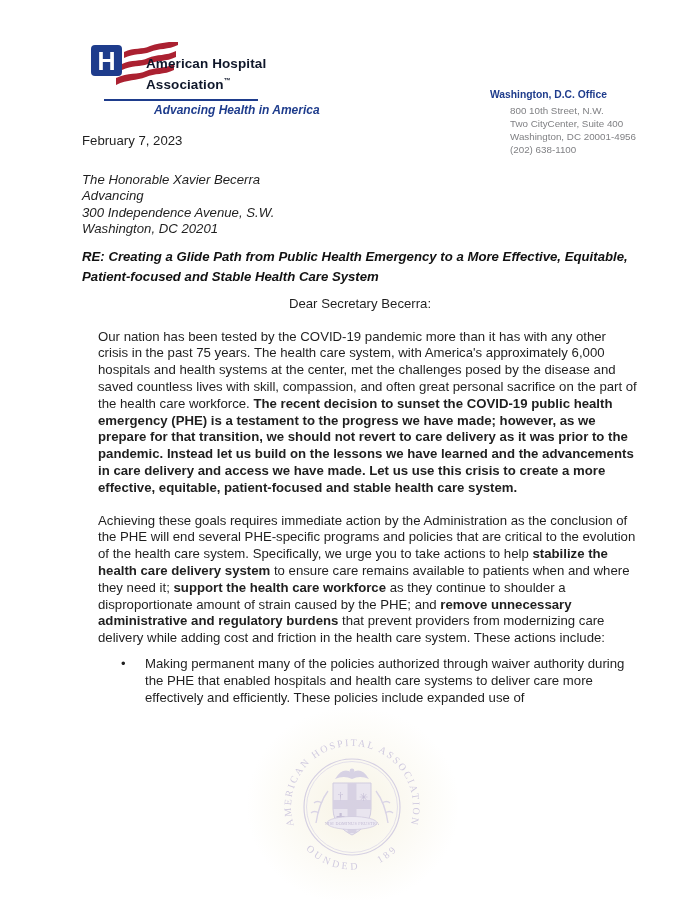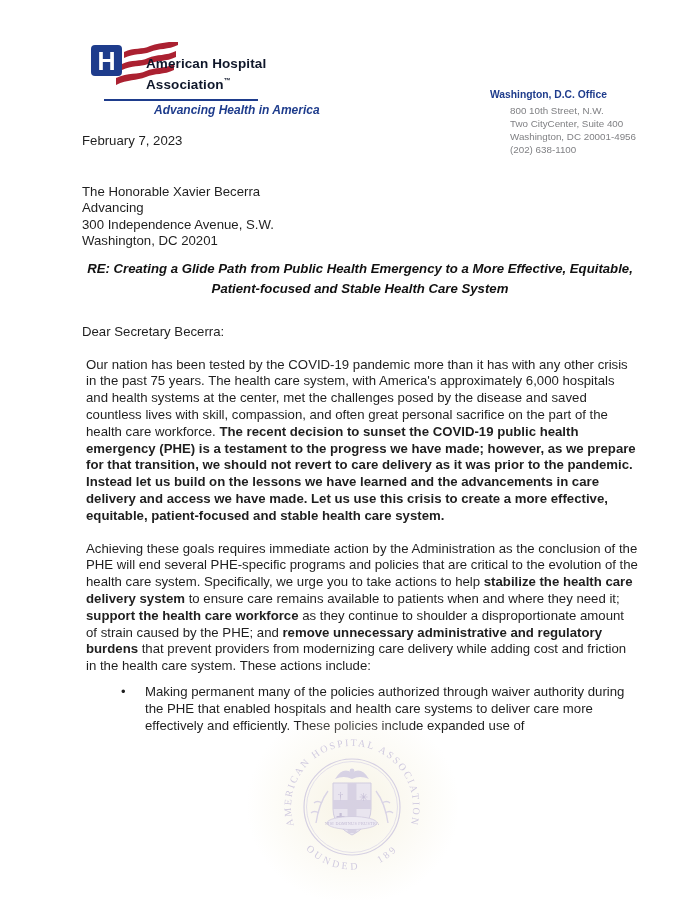--- a/index.html
+++ b/index.html
@@ -26,26 +26,26 @@
   }
   .office{position:absolute;left:490px;top:46px;line-height:13px;}
   .office-title{font-size:10.3px;font-weight:bold;color:#1e3c8c;margin-bottom:3px;margin-top:42px;}
   .office-line{font-size:9.8px;color:#808184;margin-left:20px;}
   
   .letter{
     position:absolute;left:82px;top:0;width:556px;
     font-size:13.2px;line-height:16.8px;
   }
   .date{margin:133px 0 0 0;}
-  .recipient{margin-top:34px;line-height:16.5px;}
+  .recipient{margin-top:22px;line-height:16.5px;font-style:italic;}
   .subject{
-    margin:9px 0 0 0;font-weight:bold;font-style:italic;line-height:20px;color:#111;text-align:center;
+    margin:9px 0 0 0;font-weight:bold;font-style:italic;line-height:20px;color:#111;
   }
-  .salutation{margin:25px 0 0 0;}
-  .para{margin:16px 0 0 4px;}
+  .salutation{margin:9px 0 0 0;text-align:center;}
+  .para{margin:16px 0 0 16px;}
   .para .b{font-weight:bold;}
   ul.bullets{margin:8px 0 0 0;padding:0 0 0 63px;list-style:none;}
   ul.bullets li{position:relative;line-height:17px;}
   ul.bullets li::before{
     content:"\2022";position:absolute;left:-24px;top:0;font-size:13px;
   }
   
   .seal-glow{
     position:absolute;left:248px;top:708px;width:210px;height:195px;
     background:radial-gradient(ellipse at center, rgba(247,243,228,.95) 0%, rgba(247,243,228,0) 72%);

